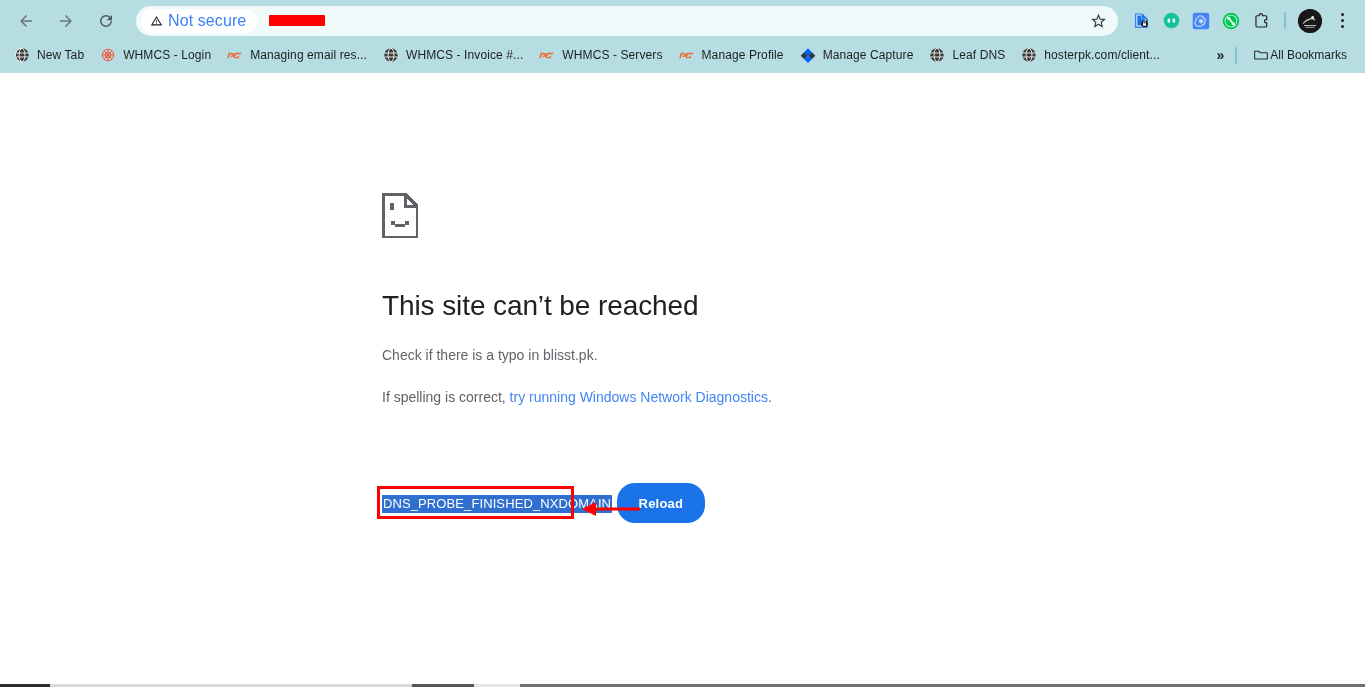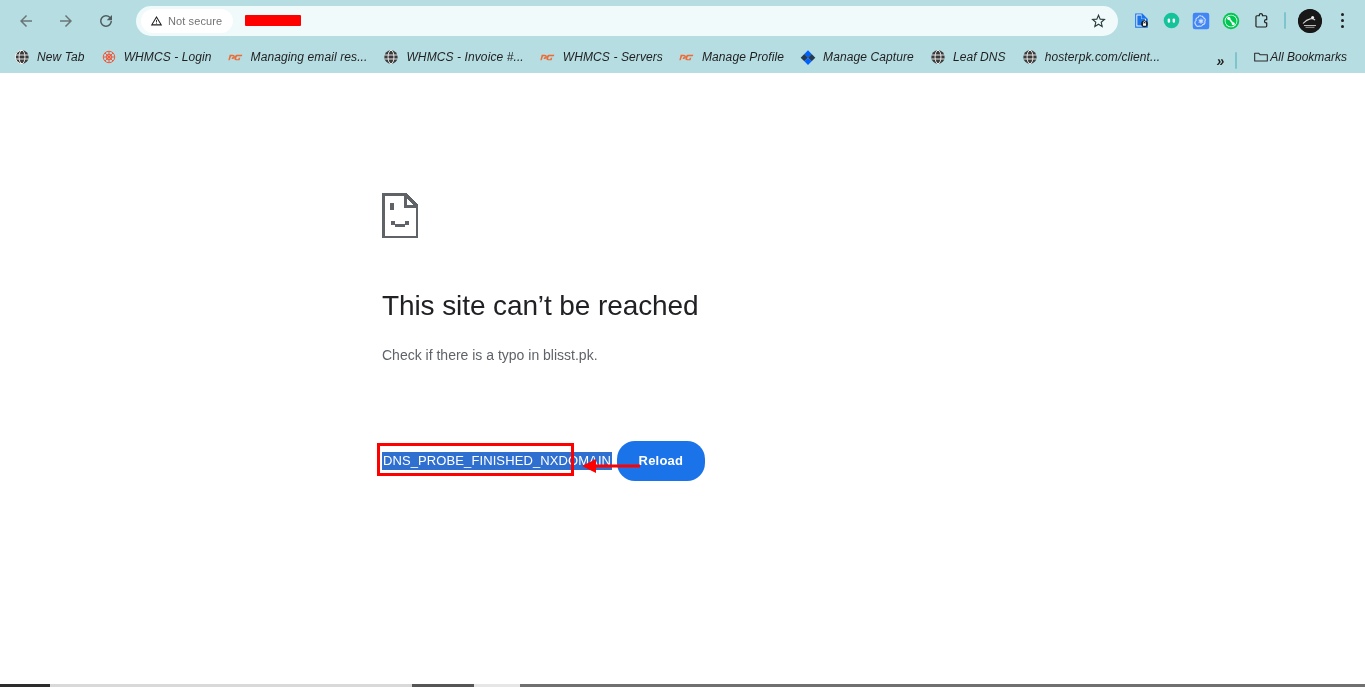--- a/index.html
+++ b/index.html
@@ -53,22 +53,22 @@
     align-items: center;
     gap: 5px;
     background: #ffffff;
     height: 24px;
     border-radius: 13px;
     padding: 0 11px 0 9px;
     margin-left: 2px;
     flex: 0 0 auto;
   }
   #security-chip .chip-label {
-    font-size: 11px;
-    color: #737373;
+    font-size: 16px;
+    color: #3b82f6;
     white-space: nowrap;
     letter-spacing: .1px;
   }
   #url-redaction {
     background: #fe0000;
     height: 11px;
     width: 56px;
     margin-left: 12px;
     border-radius: 1px;
     flex: 0 0 auto;
@@ -116,24 +116,23 @@
     width: 3px; height: 3px;
     background: #1f1f1f;
     border-radius: 50%;
     display: block;
   }
 
   
   #bookmarks-bar {
     height: 32px;
     display: flex;
-    align-items: flex-end;
+    align-items: center;
     padding: 0 6px 4px 6px;
     position: relative;
-    font-style: italic;
   }
   .bookmark {
     display: flex;
     align-items: center;
     gap: 7px;
     height: 24px;
     padding: 0 8px;
     border-radius: 5px;
     flex: 0 0 auto;
     max-width: 180px;
@@ -471,20 +470,21 @@
         <rect x="9" y="28" width="4" height="4" fill="#5f6368"></rect>
         <rect x="13" y="31" width="10" height="3" fill="#5f6368"></rect>
         <rect x="23" y="28" width="4" height="4" fill="#5f6368"></rect>
       </svg>
     </div>
 
     <h1 id="error-heading">This site can’t be reached</h1>
 
     <p class="error-para">Check if there is a typo in blisst.pk.</p>
 
+    <p class="error-para"><span>If spelling is correct, </span><a href="#" class="error-link">try running Windows Network Diagnostics</a><span>.</span></p>
 
     <div id="error-code-wrap">
       <span id="error-code">DNS_PROBE_FINISHED_NXDOMAIN</span>
       <div id="error-code-box"></div>
       <svg id="annotation-arrow" width="62" height="22" viewBox="0 0 62 22">
         <path d="M14 11h46" stroke="#fe0000" stroke-width="3" stroke-linecap="butt"></path>
         <path d="M2 11l14-7v14z" fill="#fe0000"></path>
       </svg>
     </div>
 

